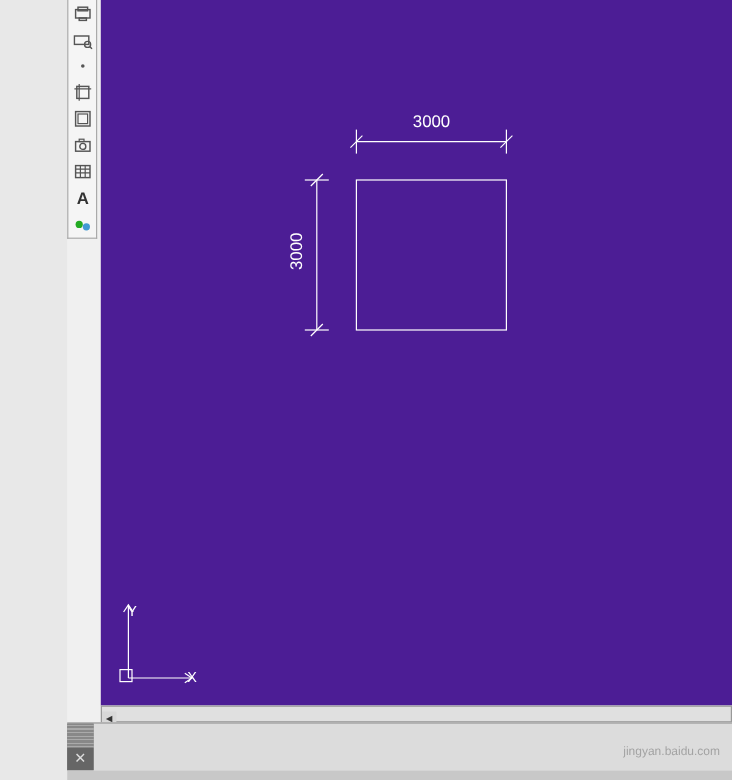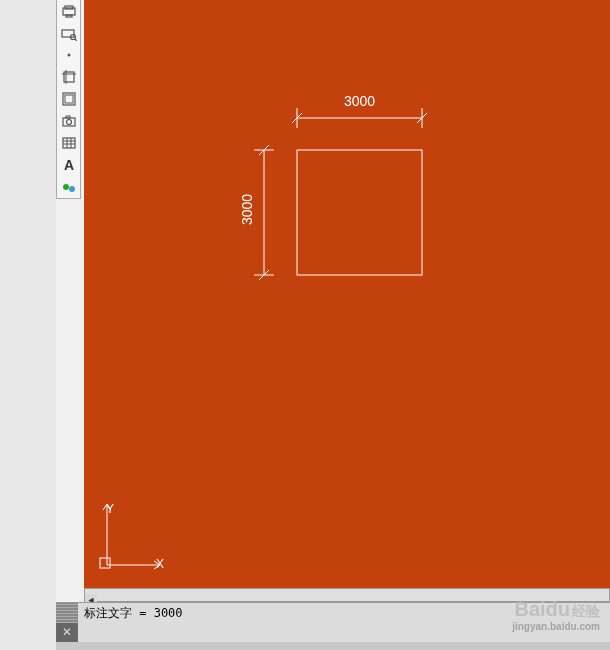--- a/index.html
+++ b/index.html
@@ -32,21 +32,21 @@
       cursor: pointer;
       border-bottom: none;
     }
     .tool-btn svg { display: block; }
     .canvas {
       position: absolute;
       left: 84px;
       top: 0;
       width: 526px;
       height: 588px;
-      background: #c2410c;
+      background: #4c1d95;
     }
     .drawing { position: absolute; left: 0; top: 0; width: 100%; height: 100%; }
     .dim-text {
       position: absolute;
       color: #fff;
       font-size: 14px;
       font-family: Arial, sans-serif;
     }
     .dim-h { left: 260px; top: 93px; }
     .dim-v {
@@ -127,21 +127,21 @@
       position: absolute;
       right: 10px;
       bottom: 18px;
       text-align: right;
       color: #bbb;
       pointer-events: none;
       opacity: 0.85;
     }
     .watermark .wm-top { font-size: 20px; font-weight: bold; }
     .watermark .wm-top .wm-suffix { font-size: 14px; margin-left: 2px; }
-    .watermark .wm-bottom { font-size: 10px; color: #999; font-weight: bold; }
+    .watermark .wm-bottom { font-size: 10px; color: #999; }
   </style>
 </head>
 <body>
 
 <div class="gutter"></div>
 
 <div class="toolbar">
   <div class="tool-btn">
     <svg width="16" height="16" viewBox="0 0 16 16">
       <rect x="2" y="5" width="12" height="7" fill="none" stroke="#555" stroke-width="1.2"></rect>
@@ -239,24 +239,20 @@
 <div class="hscroll">
   <div class="hscroll-left">◄</div>
 </div>
 
 <div class="cmdwin">
   <div class="cmd-handle">
     <div class="cmd-grip"></div>
     <div class="cmd-close">✕</div>
   </div>
   <div class="cmd-text">
-    <div>标注文字 = 3000</div>
   </div>
 </div>
 
 <div class="statusbar"></div>
 
 <div class="watermark">
-  <div class="wm-top">
-    <span>Baidu</span><span class="wm-suffix">经验</span>
-  </div>
   <div class="wm-bottom">jingyan.baidu.com</div>
 </div>
 
 </body></html>

